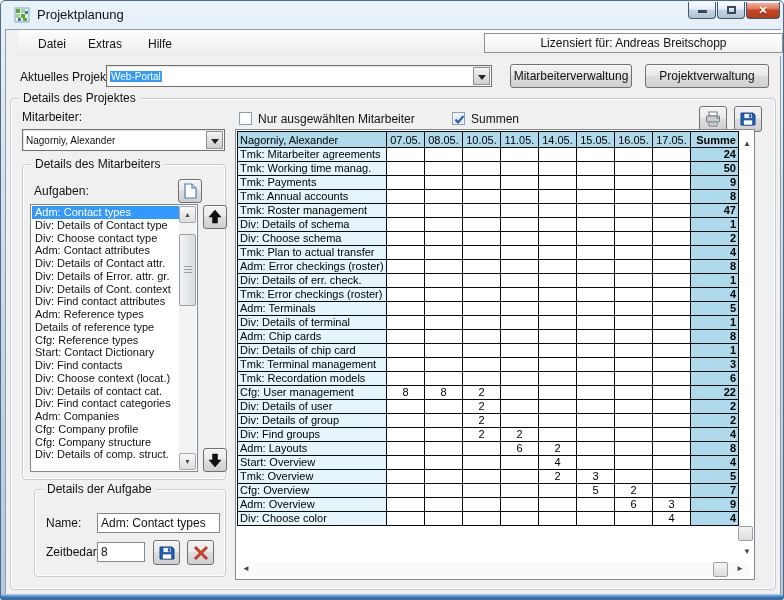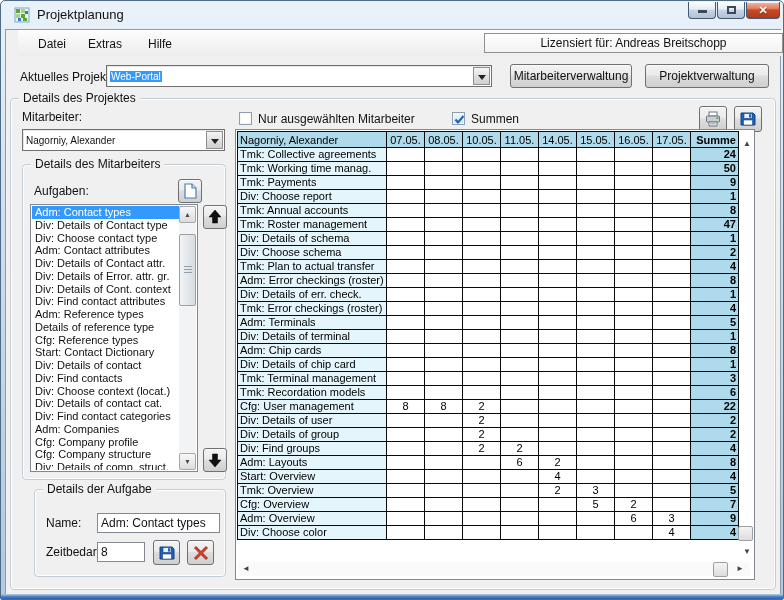--- a/index.html
+++ b/index.html
@@ -192,21 +192,20 @@
           <div class="list-item">Div: Choose contact type</div>
           <div class="list-item">Adm: Contact attributes</div>
           <div class="list-item">Div: Details of Contact attr.</div>
           <div class="list-item">Div: Details of Error. attr. gr.</div>
           <div class="list-item">Div: Details of Cont. context</div>
           <div class="list-item">Div: Find contact attributes</div>
           <div class="list-item">Adm: Reference types</div>
           <div class="list-item">Details of reference type</div>
           <div class="list-item">Cfg: Reference types</div>
           <div class="list-item">Start: Contact Dictionary</div>
-          <div class="list-item">Div: Details of contact</div>
           <div class="list-item">Div: Find contacts</div>
           <div class="list-item">Div: Choose context (locat.)</div>
           <div class="list-item">Div: Details of contact cat.</div>
           <div class="list-item">Div: Find contact categories</div>
           <div class="list-item">Adm: Companies</div>
           <div class="list-item">Cfg: Company profile</div>
           <div class="list-item">Cfg: Company structure</div>
           <div class="list-item">Div: Details of comp. struct.</div>
         </div>
       <div class="lb-scroll">
@@ -305,21 +304,21 @@
               <th class="cdate">08.05.</th>
               <th class="cdate">10.05.</th>
               <th class="cdate">11.05.</th>
               <th class="cdate">14.05.</th>
               <th class="cdate">15.05.</th>
               <th class="cdate">16.05.</th>
               <th class="cdate">17.05.</th>
               <th class="csum">Summe</th>
             </tr>
             <tr class="drow">
-              <td class="cname">Tmk: Collective agreements</td>
+              <td class="cname">Tmk: Mitarbeiter agreements</td>
               <td class="cdate"></td>
               <td class="cdate"></td>
               <td class="cdate"></td>
               <td class="cdate"></td>
               <td class="cdate"></td>
               <td class="cdate"></td>
               <td class="cdate"></td>
               <td class="cdate"></td>
               <td class="csum">24</td>
             </tr>
@@ -339,32 +338,20 @@
               <td class="cname">Tmk: Payments</td>
               <td class="cdate"></td>
               <td class="cdate"></td>
               <td class="cdate"></td>
               <td class="cdate"></td>
               <td class="cdate"></td>
               <td class="cdate"></td>
               <td class="cdate"></td>
               <td class="cdate"></td>
               <td class="csum">9</td>
-            </tr>
-            <tr class="drow">
-              <td class="cname">Div: Choose report</td>
-              <td class="cdate"></td>
-              <td class="cdate"></td>
-              <td class="cdate"></td>
-              <td class="cdate"></td>
-              <td class="cdate"></td>
-              <td class="cdate"></td>
-              <td class="cdate"></td>
-              <td class="cdate"></td>
-              <td class="csum">1</td>
             </tr>
             <tr class="drow">
               <td class="cname">Tmk: Annual accounts</td>
               <td class="cdate"></td>
               <td class="cdate"></td>
               <td class="cdate"></td>
               <td class="cdate"></td>
               <td class="cdate"></td>
               <td class="cdate"></td>
               <td class="cdate"></td>

